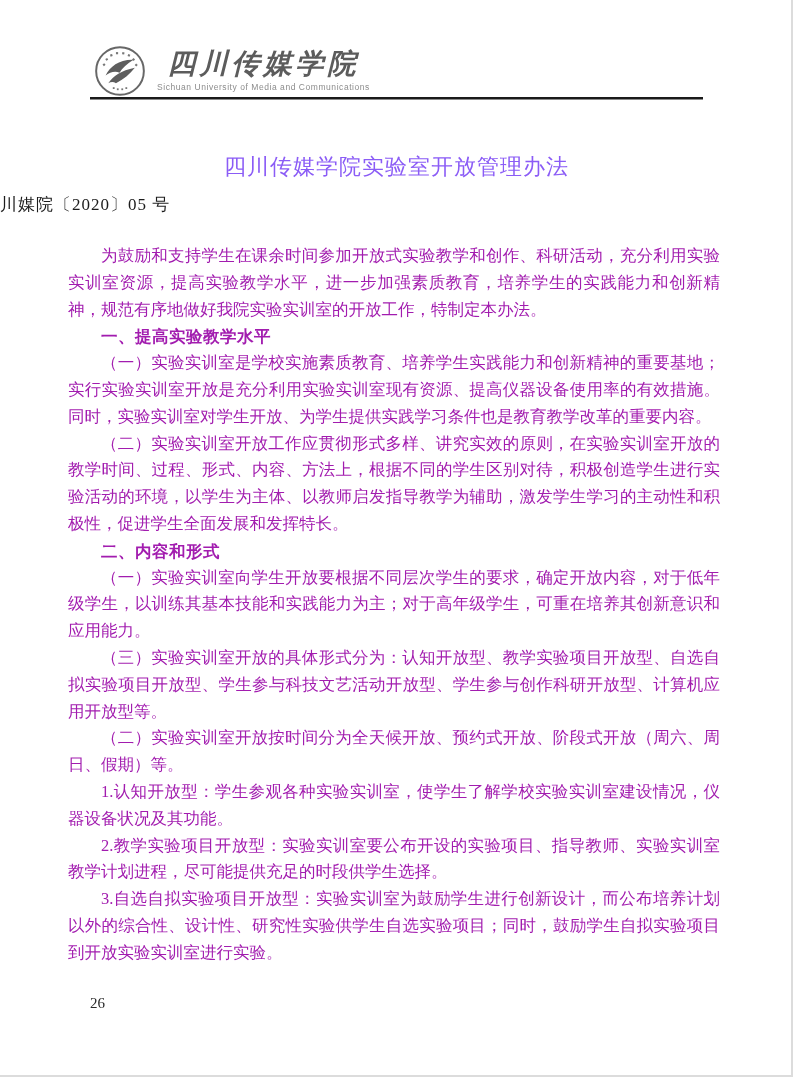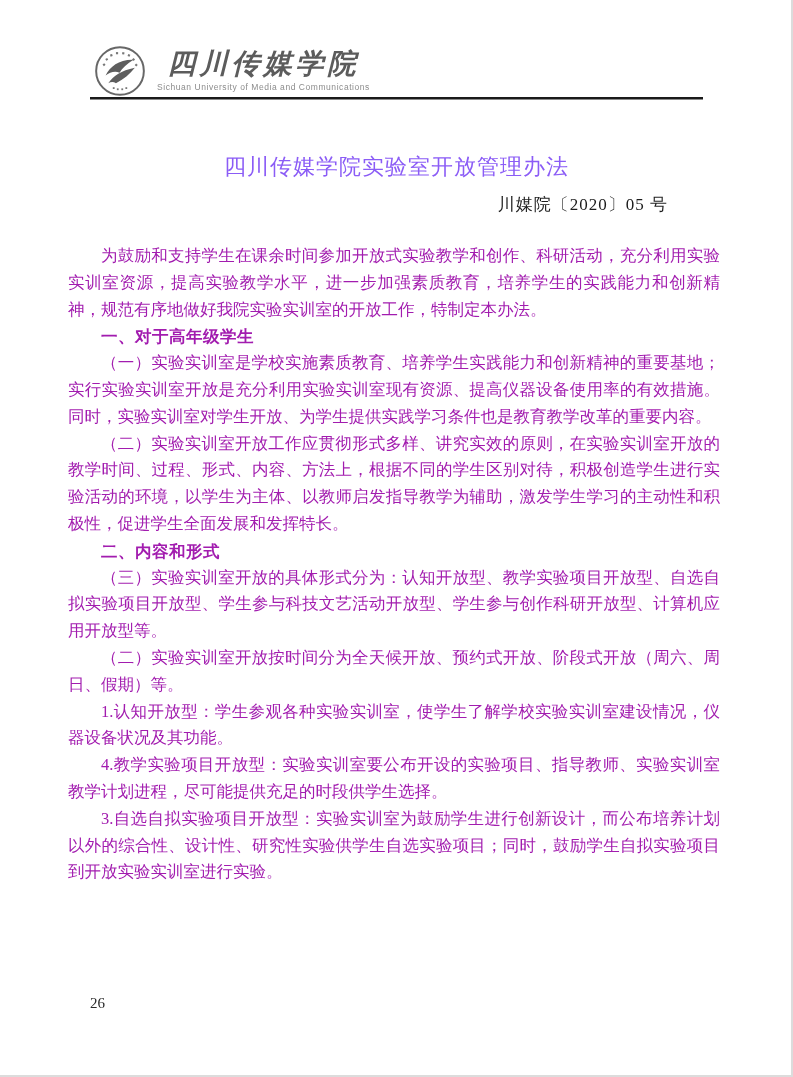--- a/index.html
+++ b/index.html
@@ -72,21 +72,21 @@
     font-size: 22px;
     line-height: 28px;
     color: #8b5cf6;
     letter-spacing: 1px;
   }
   .doc-number {
     position: absolute;
     left: 0;
     top: 192px;
     width: 668px;
-    text-align: right;
+    text-align: left;
     font-size: 17px;
     line-height: 26px;
     color: #1c1c1c;
     letter-spacing: 1px;
   }
 
   
   .doc-body {
     position: absolute;
     left: 68px;
@@ -151,24 +151,25 @@
     <div class="brand-en">Sichuan University of Media and Communications</div>
   </div>
 </div>
 <div class="head-rule"></div>
 
 <div class="doc-title">四川传媒学院实验室开放管理办法</div>
 <div class="doc-number">川媒院〔2020〕05 号</div>
 
 <div class="doc-body">
   <p>为鼓励和支持学生在课余时间参加开放式实验教学和创作、科研活动，充分利用实验实训室资源，提高实验教学水平，进一步加强素质教育，培养学生的实践能力和创新精神，规范有序地做好我院实验实训室的开放工作，特制定本办法。</p>
-  <p class="section-heading">一、对于高年级学生</p>
+  <p class="section-heading">一、提高实验教学水平</p>
   <p>（一）实验实训室是学校实施素质教育、培养学生实践能力和创新精神的重要基地；实行实验实训室开放是充分利用实验实训室现有资源、提高仪器设备使用率的有效措施。同时，实验实训室对学生开放、为学生提供实践学习条件也是教育教学改革的重要内容。</p>
   <p>（二）实验实训室开放工作应贯彻形式多样、讲究实效的原则，在实验实训室开放的教学时间、过程、形式、内容、方法上，根据不同的学生区别对待，积极创造学生进行实验活动的环境，以学生为主体、以教师启发指导教学为辅助，激发学生学习的主动性和积极性，促进学生全面发展和发挥特长。</p>
   <p class="section-heading">二、内容和形式</p>
+  <p>（一）实验实训室向学生开放要根据不同层次学生的要求，确定开放内容，对于低年级学生，以训练其基本技能和实践能力为主；对于高年级学生，可重在培养其创新意识和应用能力。</p>
   <p>（三）实验实训室开放的具体形式分为：认知开放型、教学实验项目开放型、自选自拟实验项目开放型、学生参与科技文艺活动开放型、学生参与创作科研开放型、计算机应用开放型等。</p>
   <p>（二）实验实训室开放按时间分为全天候开放、预约式开放、阶段式开放（周六、周日、假期）等。</p>
   <p>1.认知开放型：学生参观各种实验实训室，使学生了解学校实验实训室建设情况，仪器设备状况及其功能。</p>
-  <p>4.教学实验项目开放型：实验实训室要公布开设的实验项目、指导教师、实验实训室教学计划进程，尽可能提供充足的时段供学生选择。</p>
+  <p>2.教学实验项目开放型：实验实训室要公布开设的实验项目、指导教师、实验实训室教学计划进程，尽可能提供充足的时段供学生选择。</p>
   <p>3.自选自拟实验项目开放型：实验实训室为鼓励学生进行创新设计，而公布培养计划以外的综合性、设计性、研究性实验供学生自选实验项目；同时，鼓励学生自拟实验项目到开放实验实训室进行实验。</p>
 </div>
 
 <div class="page-number">26</div>
 
 </body></html>

